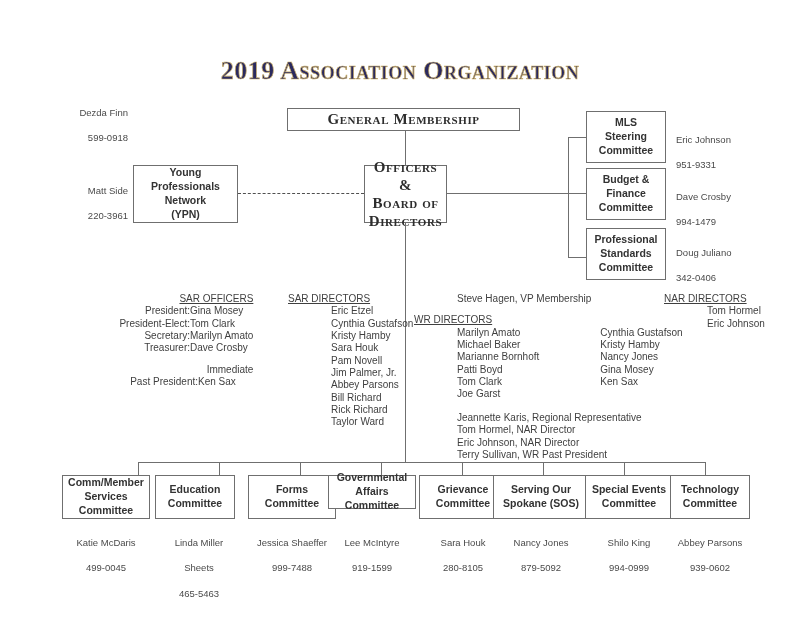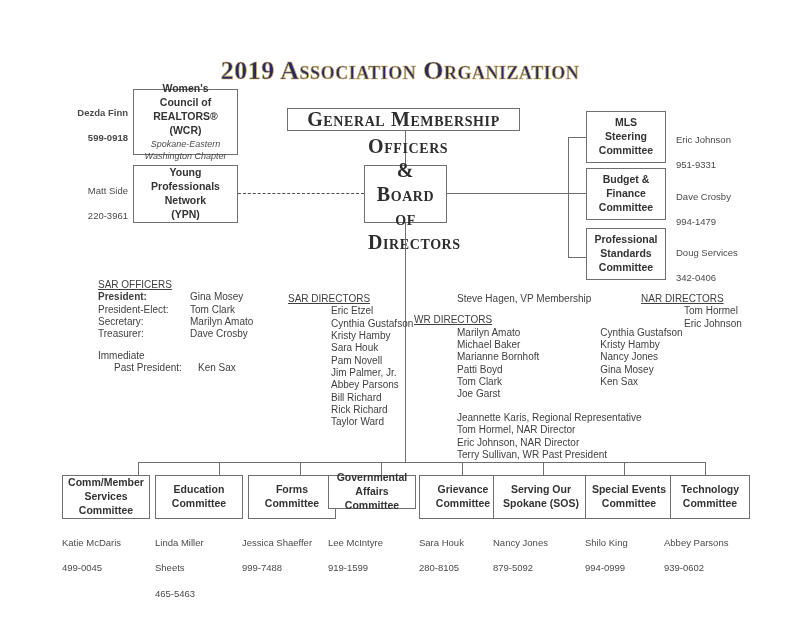--- a/index.html
+++ b/index.html
@@ -30,34 +30,34 @@
     display:flex;align-items:center;justify-content:center;
     text-align:center;
     font-size:10.5px;font-weight:700;line-height:1.33;
     color:#333;
     padding:2px 3px;
   }
   .box .inner{width:100%;}
   .box.sc{
     font-variant:small-caps;
     font-family:"Liberation Serif","DejaVu Serif",serif;
-    font-size:20px;font-weight:700;letter-spacing:.6px;color:#2d2d2d;justify-content:center;
+    font-size:15px;font-weight:700;letter-spacing:.6px;color:#2d2d2d;justify-content:center;
   }
   .sub-ital{
     display:block;font-weight:400;font-style:italic;font-size:9px;
     line-height:1.25;color:#4a4a4a;margin-top:1px;
   }
 
   
   .caption{
     position:absolute;font-size:9.5px;line-height:1.35;color:#4a4a4a;
     white-space:pre-line;
   }
   .caption.r{text-align:right;}
-  .caption.c{text-align:left;}
+  .caption.c{text-align:center;}
 
   
   .hline{position:absolute;height:0;border-top:1.2px solid #6f6f6f;}
   .vline{position:absolute;width:0;border-left:1.2px solid #6f6f6f;}
   .dashline{position:absolute;height:0;border-top:1.6px dashed #4f4f4f;}
 
   
   .roster{position:absolute;font-size:10px;line-height:1.235;color:#3f3f3f;}
   .roster .hd{text-decoration:underline;white-space:nowrap;}
   .roster .row{display:flex;white-space:nowrap;}
@@ -68,32 +68,23 @@
   .twocol .col+.col{margin-left:18px;}
   .nowrap{white-space:nowrap;padding-left:43px;}
 </style>
 </head>
 <body>
 
 <div class="canvas">
 
   <div class="title">2019 Association Organization</div>
 
-  <div class="caption r" style="left:52px;top:94px;width:76px;font-weight:bold;">
+  <div class="caption r" style="left:52px;top:94px;width:76px;">
     <div>Dezda Finn</div>
     <div>599-0918</div>
-  </div>
-  <div class="box" style="left:133px;top:89px;width:105px;height:66px;">
-    <div class="inner">
-      <div>Women's</div>
-      <div>Council of</div>
-      <div>REALTORS® (WCR)</div>
-      <span class="sub-ital">Spokane-Eastern</span>
-      <span class="sub-ital">Washington Chapter</span>
-    </div>
   </div>
 
   <div class="caption r" style="left:52px;top:172px;width:76px;">
     <div>Matt Side</div>
     <div>220-3961</div>
   </div>
   <div class="box" style="left:133px;top:165px;width:105px;height:58px;">
     <div class="inner">
       <div>Young</div>
       <div>Professionals</div>
@@ -149,31 +140,31 @@
   </div>
 
   <div class="box" style="left:586px;top:228px;width:80px;height:52px;">
     <div class="inner">
       <div>Professional</div>
       <div>Standards</div>
       <div>Committee</div>
     </div>
   </div>
   <div class="caption" style="left:676px;top:234px;width:90px;">
-    <div>Doug Services</div>
+    <div>Doug Juliano</div>
     <div>342-0406</div>
   </div>
 
   <div class="vline" style="left:405px;top:223px;height:239px;"></div>
   <div class="hline" style="left:138px;top:462px;width:567px;"></div>
 
-  <div class="roster" style="left:98px;top:279px;">
+  <div class="roster" style="left:98px;top:293px;text-align:right;">
     <div class="hd">SAR OFFICERS</div>
     <div class="row">
-        <span class="k" style="width:92px;font-weight:bold;">President:</span>
+        <span class="k" style="width:92px;">President:</span>
         <span class="v">Gina Mosey</span>
       </div>
     <div class="row">
         <span class="k" style="width:92px;">President-Elect:</span>
         <span class="v">Tom Clark</span>
       </div>
     <div class="row">
         <span class="k" style="width:92px;">Secretary:</span>
         <span class="v">Marilyn Amato</span>
       </div>
@@ -226,21 +217,21 @@
     </div>
   </div>
 
   <div class="roster" style="left:414px;top:412px;">
     <div class="nowrap">Jeannette Karis, Regional Representative</div>
     <div class="nowrap">Tom Hormel, NAR Director</div>
     <div class="nowrap">Eric Johnson, NAR Director</div>
     <div class="nowrap">Terry Sullivan, WR Past President</div>
   </div>
 
-  <div class="roster" style="left:641px;top:293px;">
+  <div class="roster" style="left:664px;top:293px;">
     <div class="hd">NAR DIRECTORS</div>
     <div class="nowrap">Tom Hormel</div>
     <div class="nowrap">Eric Johnson</div>
   </div>
 
   <div class="vline" style="left:138px;top:462px;height:13px;"></div>
   <div class="vline" style="left:219px;top:462px;height:13px;"></div>
   <div class="vline" style="left:300px;top:462px;height:13px;"></div>
   <div class="vline" style="left:381px;top:462px;height:13px;"></div>
   <div class="vline" style="left:462px;top:462px;height:13px;"></div>
@@ -253,21 +244,21 @@
       <div>Comm/Member</div>
       <div>Services</div>
       <div>Committee</div>
     </div>
   </div>
   <div class="caption c" style="left:62px;top:524px;width:88px;">
     <div>Katie McDaris</div>
     <div>499-0045</div>
   </div>
 
-  <div class="box" style="left:155px;top:475px;width:88px;height:44px;">
+  <div class="box" style="left:155px;top:475px;width:80px;height:44px;">
     <div class="inner">
       <div>Education</div>
       <div>Committee</div>
     </div>
   </div>
   <div class="caption c" style="left:155px;top:524px;width:88px;">
     <div>Linda Miller</div>
     <div>Sheets</div>
     <div>465-5463</div>
   </div>

